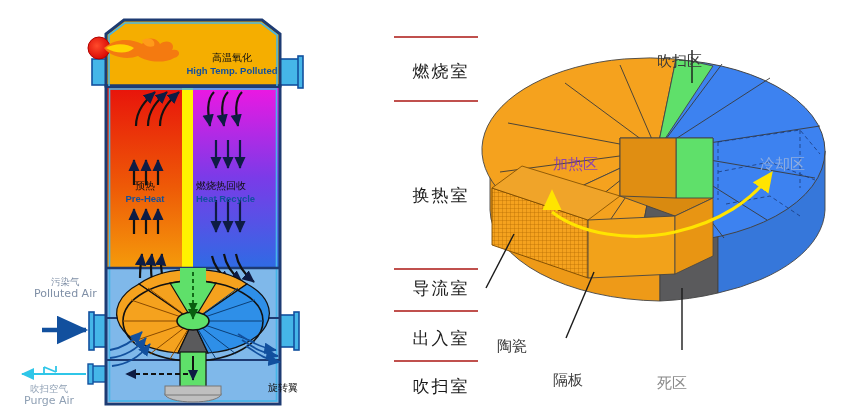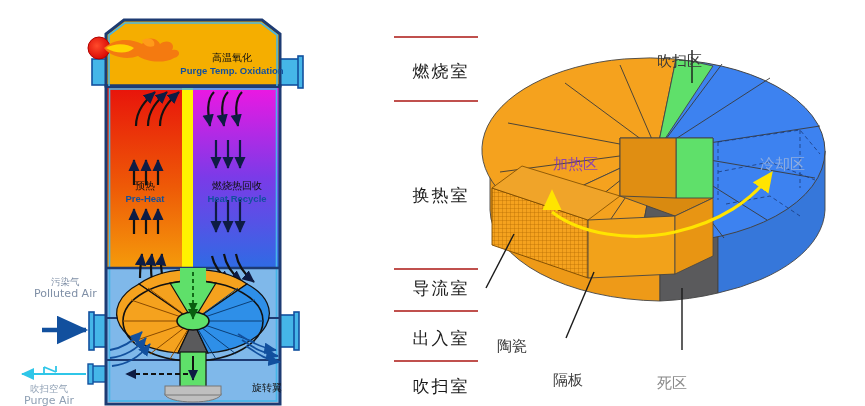--- a/index.html
+++ b/index.html
@@ -214,44 +214,44 @@
 
     <g stroke="#2FC6E8" stroke-width="1.8" fill="none">
       <line x1="44" y1="374" x2="44" y2="367"></line>
       <line x1="44" y1="367" x2="56" y2="372"></line>
       <line x1="56" y1="372" x2="56" y2="366"></line>
     </g>
   </svg>
 
   <div class="abs" style="left:172px;top:52px;width:120px;text-align:center;line-height:1.25;">
     <div style="font-size:10px;color:#111;">高温氧化</div>
-    <div style="font-size:9.5px;color:#12509E;font-weight:bold;">Purge Temp. Oxidation</div>
+    <div style="font-size:9.5px;color:#12509E;font-weight:bold;">High Temp. Polluted</div>
   </div>
 
   <div class="abs" style="left:110px;top:180px;width:70px;text-align:center;line-height:1.25;">
     <div style="font-size:10px;color:#111;">预热</div>
     <div style="font-size:9.5px;color:#12509E;font-weight:bold;">Pre-Heat</div>
   </div>
 
-  <div class="abs" style="left:196px;top:180px;width:82px;text-align:center;line-height:1.25;">
+  <div class="abs" style="left:196px;top:180px;width:82px;text-align:left;line-height:1.25;">
     <div style="font-size:10px;color:#111;">燃烧热回收</div>
     <div style="font-size:9.5px;color:#12509E;font-weight:bold;">Heat Recycle</div>
   </div>
 
   <div class="in-label" style="left:34px;top:276px;color:#7f8fa6;">
     <span class="cn">污染气</span>
     <span class="en">Polluted Air</span>
   </div>
 
   <div class="in-label" style="left:24px;top:383px;color:#8fa0b4;">
     <span class="cn">吹扫空气</span>
     <span class="en">Purge Air</span>
   </div>
 
-  <div class="rot-label" style="left:252px;top:381px;">旋转翼</div>
+  <div class="rot-label" style="left:268px;top:381px;">旋转翼</div>
 
   <div class="abs chamber-col">
     <div class="ch-rule" style="top:36px;"></div>
     <div class="ch-rule" style="top:100px;"></div>
     <div class="ch-rule" style="top:268px;"></div>
     <div class="ch-rule" style="top:310px;"></div>
     <div class="ch-rule" style="top:360px;"></div>
 
     <div class="ch-label" style="top:184px;">换热室</div>
     <div class="ch-label" style="top:60px;">燃烧室</div>

